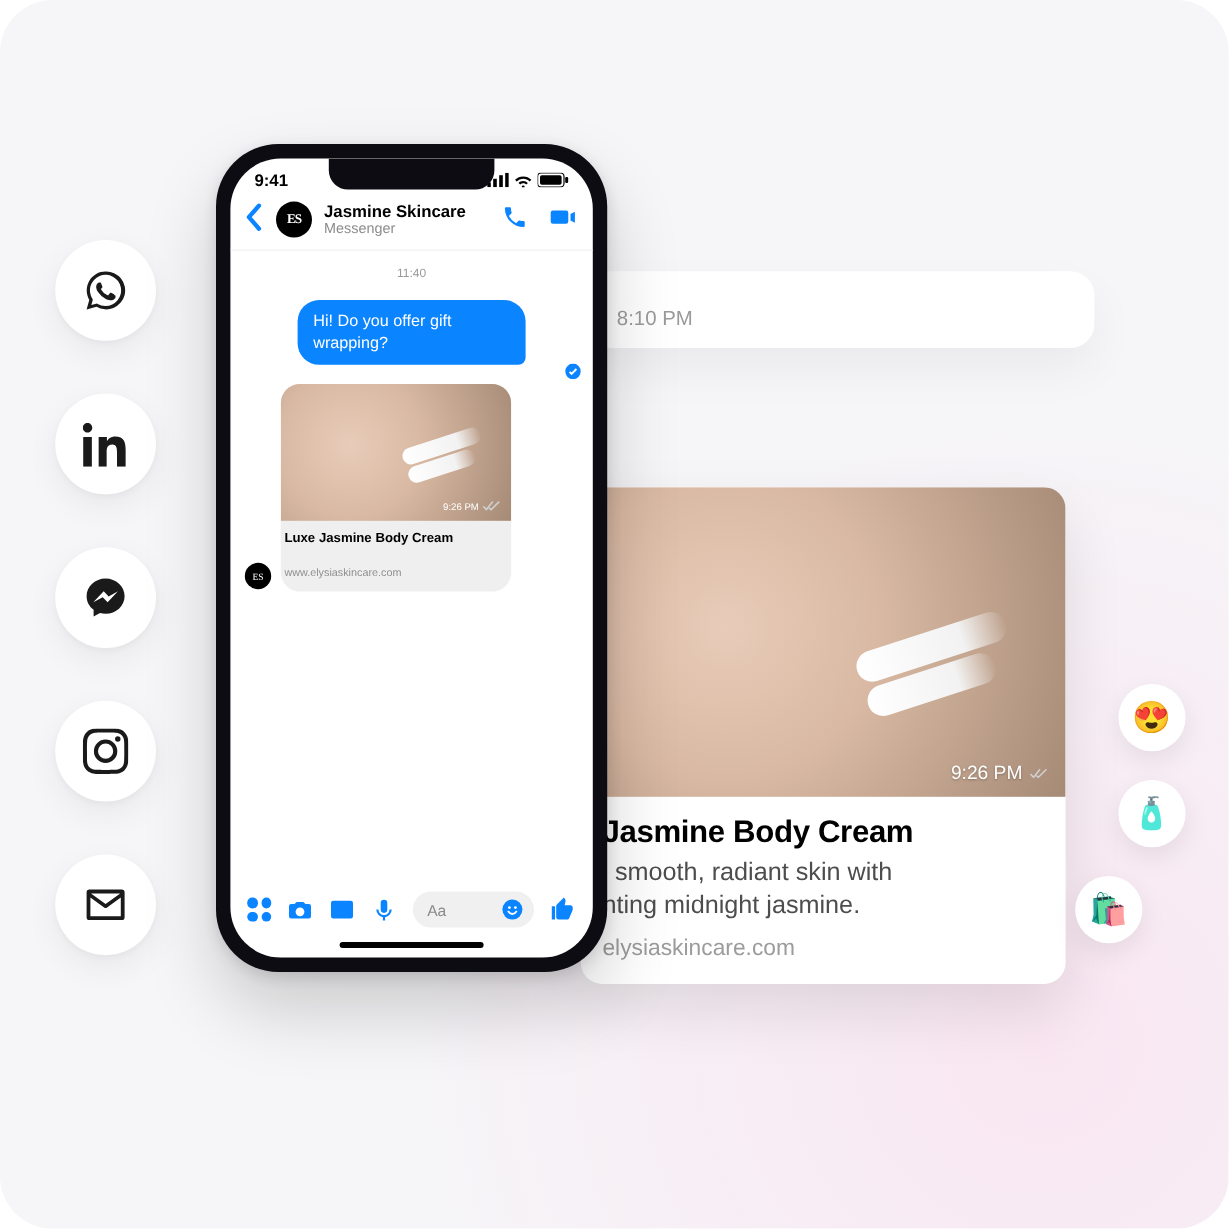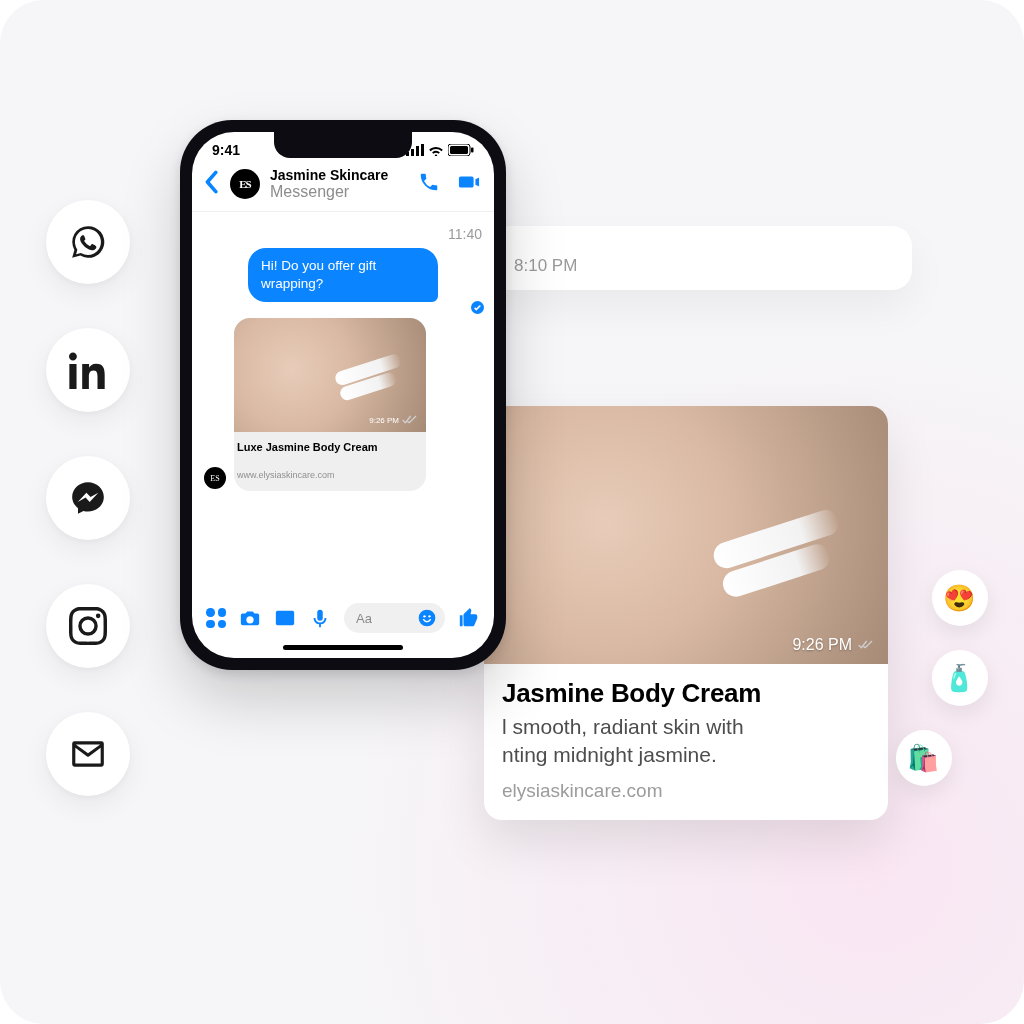--- a/index.html
+++ b/index.html
@@ -31,40 +31,40 @@
   .cream{position:absolute;left:58%;top:46%;width:130px;height:70px;transform:rotate(-18deg)}
   .cream::before,.cream::after{content:"";position:absolute;left:0;right:0;height:26px;border-radius:20px;background:linear-gradient(90deg,#fff,#f2f2f2 70%,rgba(255,255,255,0));}
   .cream::after{top:30px;width:85%}
   .float-card .img .stamp{position:absolute;right:14px;bottom:10px;color:#fff;font-size:16px;display:flex;align-items:center;gap:6px;text-shadow:0 1px 2px rgba(0,0,0,.3)}
   .float-card .body{padding:14px 18px 18px}
   .float-card .body h3{font-size:26px;font-weight:800;letter-spacing:-.3px}
   .float-card .body p{font-size:21px;color:#4d4d4d;line-height:1.35;margin-top:4px}
   .float-card .body .url{font-size:19px;color:#9c9c9c;margin-top:10px}
 
   
-  .phone{position:absolute;left:180px;top:120px;width:326px;height:550px;border-radius:52px;background:#0c0c12;padding:12px;box-shadow:0 30px 60px rgba(0,0,0,.18),0 4px 12px rgba(0,0,0,.12)}
+  .phone{position:absolute;left:180px;top:120px;width:326px;height:690px;border-radius:52px;background:#0c0c12;padding:12px;box-shadow:0 30px 60px rgba(0,0,0,.18),0 4px 12px rgba(0,0,0,.12)}
   .screen{width:100%;height:100%;background:#fff;border-radius:42px;overflow:hidden;position:relative;display:flex;flex-direction:column}
   .notch{position:absolute;top:0;left:50%;transform:translateX(-50%);width:138px;height:26px;background:#0c0c12;border-bottom-left-radius:16px;border-bottom-right-radius:16px;z-index:5}
 
   .status{display:flex;justify-content:space-between;align-items:center;padding:10px 20px 0;font-size:14px;font-weight:700}
   .status .right{display:flex;gap:4px;align-items:center}
   .status svg{height:12px}
 
   .chathead{display:flex;align-items:center;gap:10px;padding:10px 14px 10px 10px;border-bottom:1px solid #f0f0f0}
   .back{color:#0a84ff}
   .back svg{width:18px;height:24px;fill:#0a84ff}
   .avatar{width:30px;height:30px;border-radius:50%;background:#000;color:#fff;font-size:11px;font-weight:700;display:flex;align-items:center;justify-content:center;font-family:Georgia,serif;letter-spacing:-1px}
   .who{flex:1;line-height:1.1}
   .who .n{font-weight:800;font-size:14px}
-  .who .s{font-size:16px;color:#8c8c8c}
+  .who .s{font-size:12px;color:#8c8c8c}
   .hact svg{width:22px;height:22px;fill:#0a84ff}
   .hact{display:flex;gap:18px}
 
   .thread{flex:1;padding:8px 12px 4px;overflow:hidden}
-  .tstamp{text-align:right;font-size:14px;color:#9a9a9a;margin:6px 0 6px}
+  .tstamp{text-align:center;font-size:10px;color:#9a9a9a;margin:6px 0 16px}
   .out{display:flex;justify-content:center;position:relative;margin-bottom:16px}
   .out .bub{background:#0a84ff;color:#fff;font-size:13.5px;line-height:1.35;padding:9px 13px;border-radius:18px;border-bottom-right-radius:6px;max-width:190px}
   .out .seen{position:absolute;right:-2px;bottom:-12px;width:13px;height:13px}
   .out .seen circle{fill:#0a84ff}
   .out .seen path{stroke:#fff;stroke-width:2;fill:none}
 
   .in{display:flex;gap:8px;align-items:flex-end}
   .in .avs{width:22px;height:22px;border-radius:50%;background:#000;color:#fff;font-size:8px;display:flex;align-items:center;justify-content:center;font-family:Georgia,serif;flex:none;margin-bottom:2px}
   .card{width:192px;border-radius:16px;overflow:hidden;background:#efefef}
   .card .ci{height:114px;position:relative;background:radial-gradient(circle at 30% 45%, #e8ccb9 0%, #d9b9a3 40%, #a58a76 100%);}

